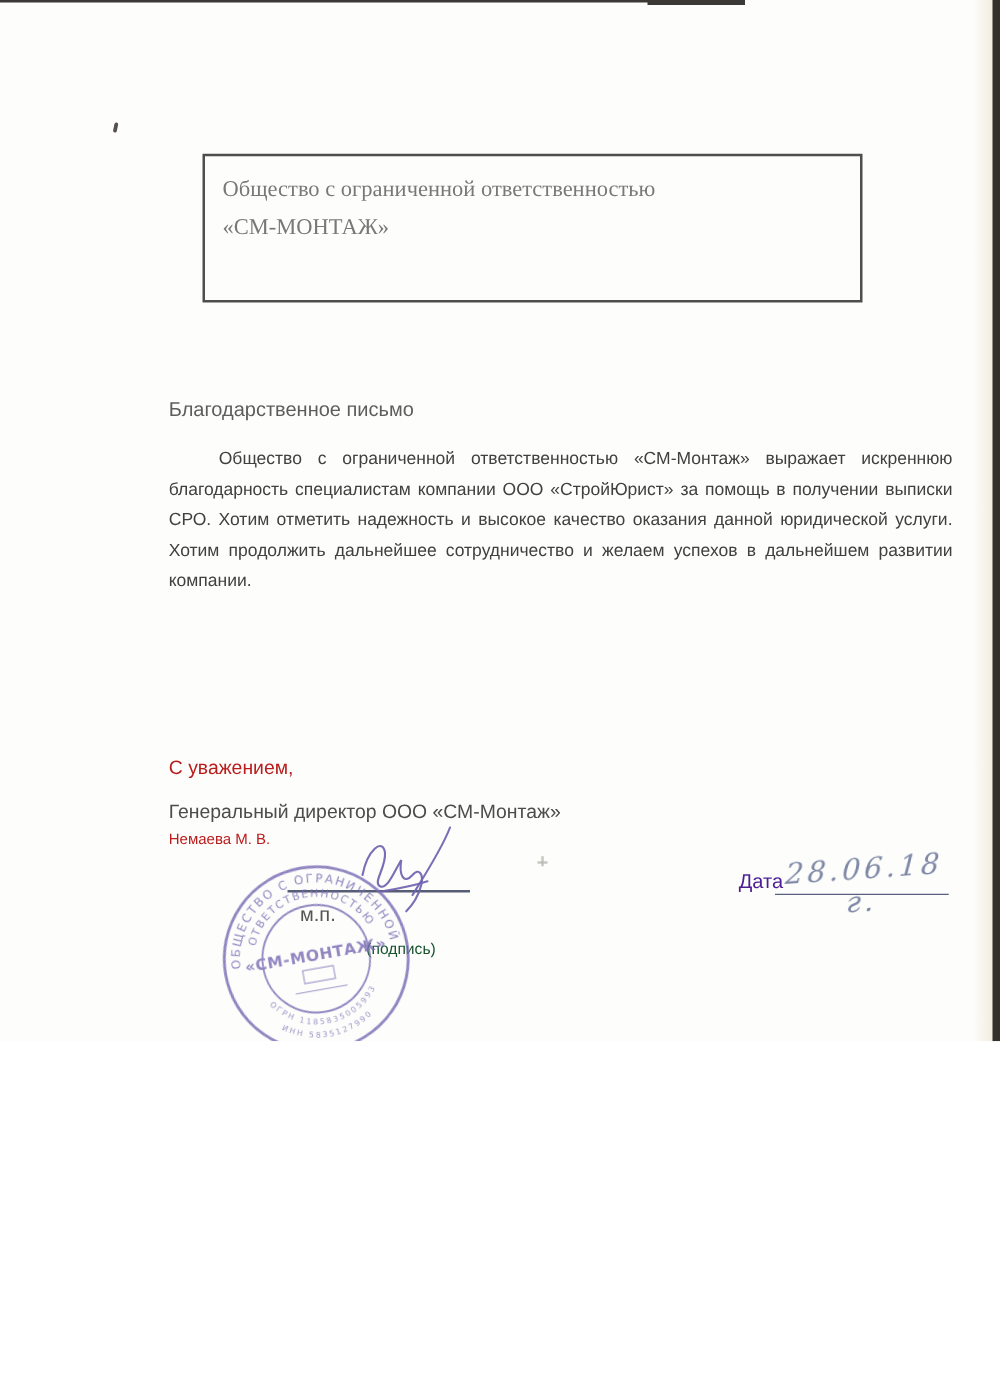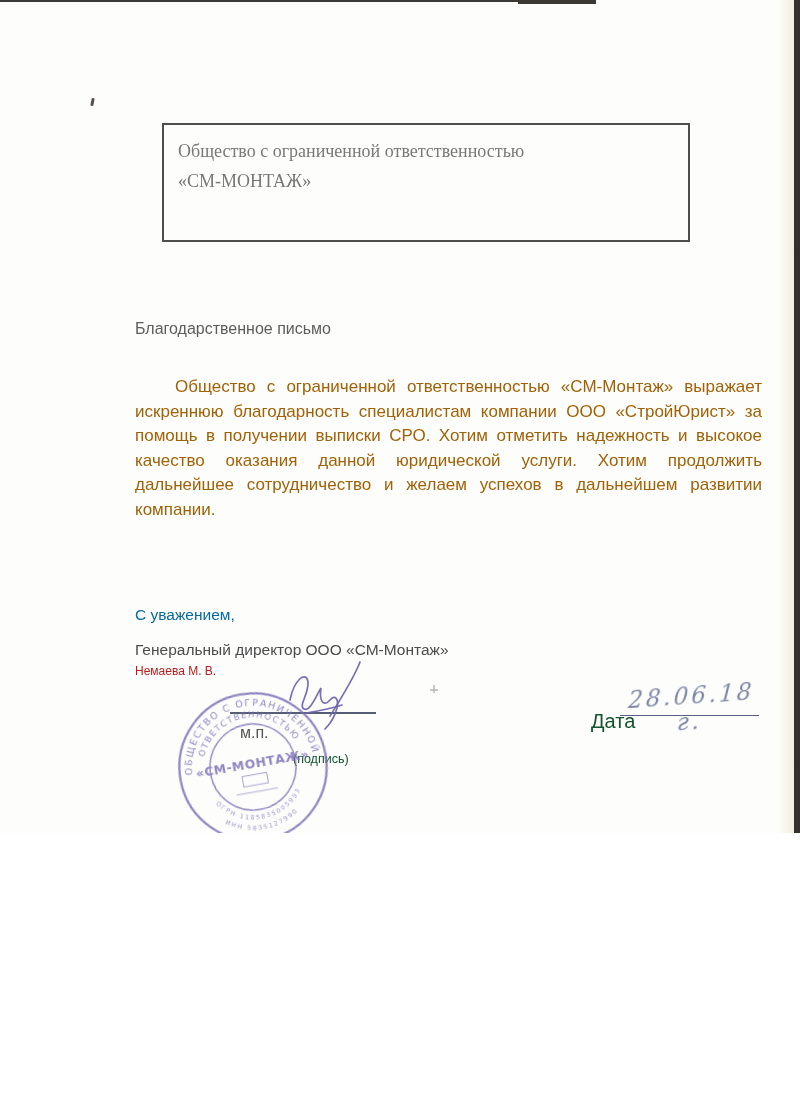--- a/index.html
+++ b/index.html
@@ -32,35 +32,35 @@
     filter: blur(0.3px);
   }
   .letterhead .lh-line { height: 30px; line-height: 30px; white-space: nowrap; }
 
   .doc-title {
     position: absolute; left: 135px; top: 320px; width: 572px;
     font-size: 16px; color: #5d5d5d;
   }
 
   .doc-body {
-    position: absolute; left: 135px; top: 375px; width: 627px;
-    font-size: 17px; line-height: 24.5px; color: #a16207;
+    position: absolute; left: 135px; top: 354px; width: 627px;
+    font-size: 14px; line-height: 24.5px; color: #404040;
     text-align: justify; text-indent: 40px;
   }
 
-  .salutation { position: absolute; left: 135px; top: 606px; font-size: 15.5px; color: #0369a1; }
+  .salutation { position: absolute; left: 135px; top: 606px; font-size: 15.5px; color: #b91c1c; }
   .signer-title { position: absolute; left: 135px; top: 641px; font-size: 15.5px; color: #4c4c4c; }
   .signer-name { position: absolute; left: 135px; top: 664px; font-size: 12px; color: #b91c1c; z-index: 2; }
 
   .sig-line { position: absolute; left: 230px; top: 712px; width: 146px; height: 0;
     border-top: 2px solid #565d75; z-index: 2; }
   .seal-mark { position: absolute; left: 240px; top: 724px; font-size: 16px; color: #555; z-index: 2; }
   .sig-caption { position: absolute; left: 293px; top: 724px; font-size: 12.5px; color: #14532d; z-index: 2; margin-top: 28px; }
 
-  .date-label { position: absolute; left: 591px; top: 697px; font-size: 20px; color: #14532d; margin-top: 13px; }
+  .date-label { position: absolute; left: 591px; top: 697px; font-size: 16px; color: #4c1d95; }
   .date-line { position: absolute; left: 620px; top: 715px; width: 139px; height: 0;
     border-top: 1.6px solid #5a6180; }
   .date-value {
     position: absolute; left: 618px; top: 683px; width: 145px; text-align: center;
     font-family: "DejaVu Serif", serif; font-style: italic;
     font-size: 23px; letter-spacing: 3px; color: #7e88a6;
     transform: rotate(-4deg) skewX(-8deg);
     filter: blur(0.2px);
   }
 

